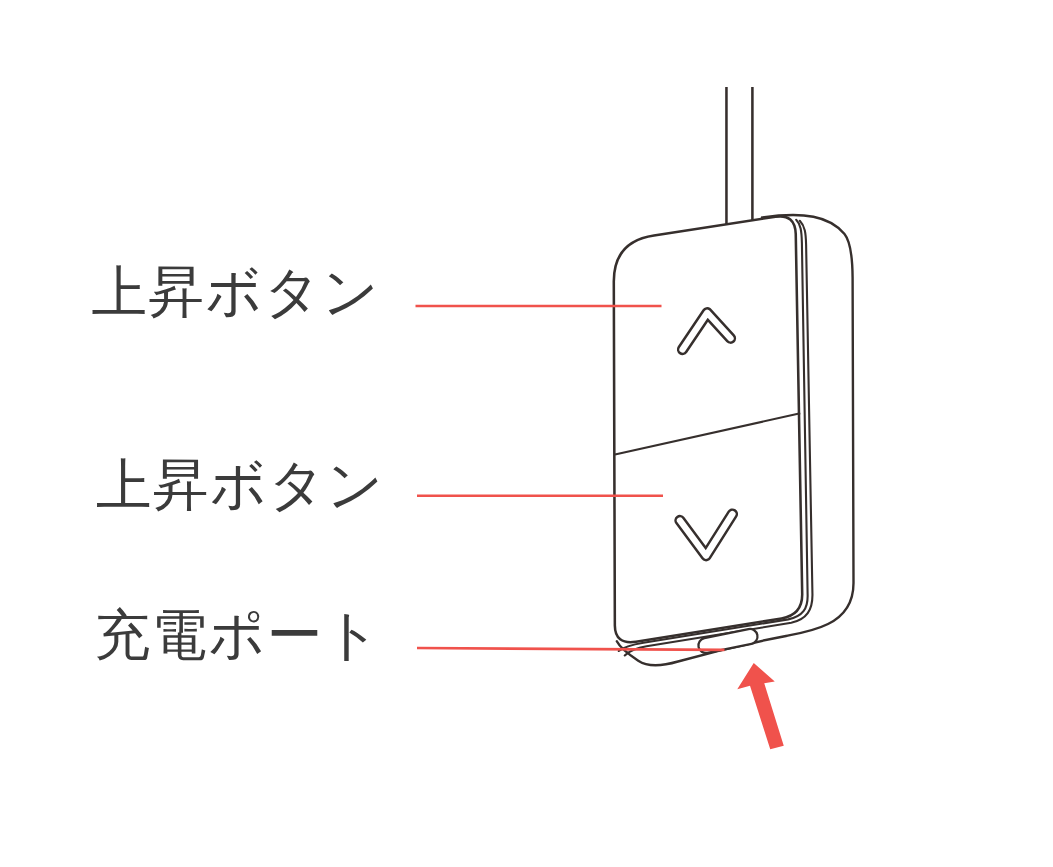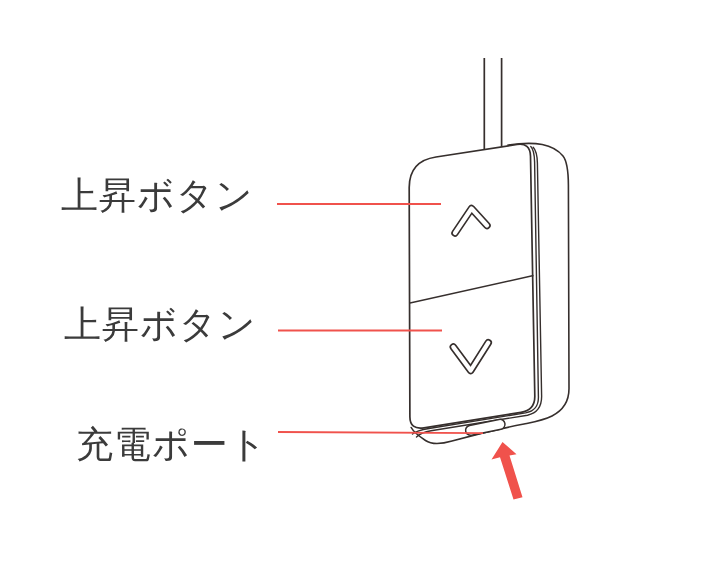--- a/index.html
+++ b/index.html
@@ -19,21 +19,21 @@
     position: absolute;
     font-size: 37px;
     line-height: 42px;
     font-weight: 500;
     color: #3b3b3b;
     letter-spacing: 1px;
     white-space: nowrap;
   }
   #label-up     { left: 61px; top: 175px; }
   #label-down   { left: 64px; top: 304px; }
-  #label-port   { left: 76px; top: 404px; margin-top: 20px; }
+  #label-port   { left: 63px; top: 404px; }
   #label-typec {
     position: absolute;
     left: 494px;
     top: 507px;
     font-size: 21.5px;
     line-height: 24px;
     font-weight: 400;
     color: #f0524c;
     letter-spacing: 0.5px;
     white-space: nowrap;

